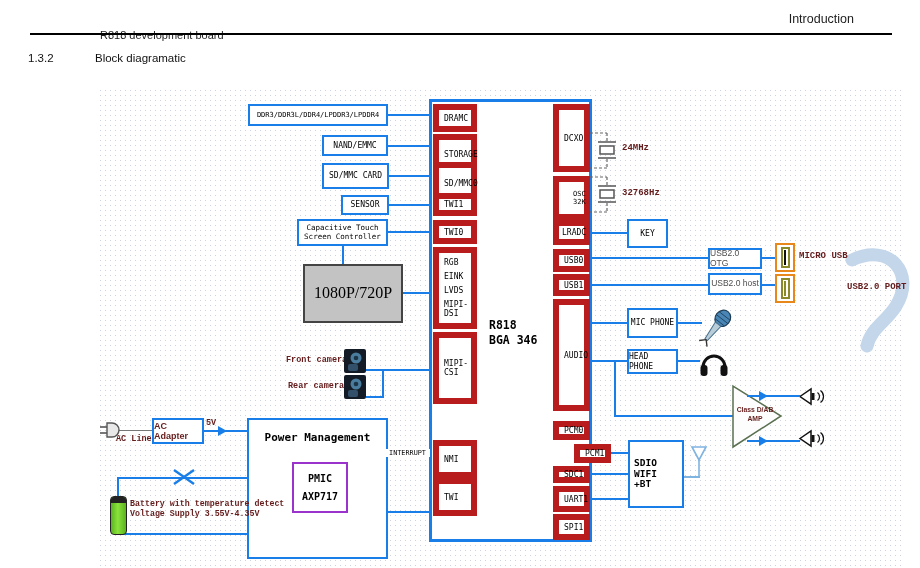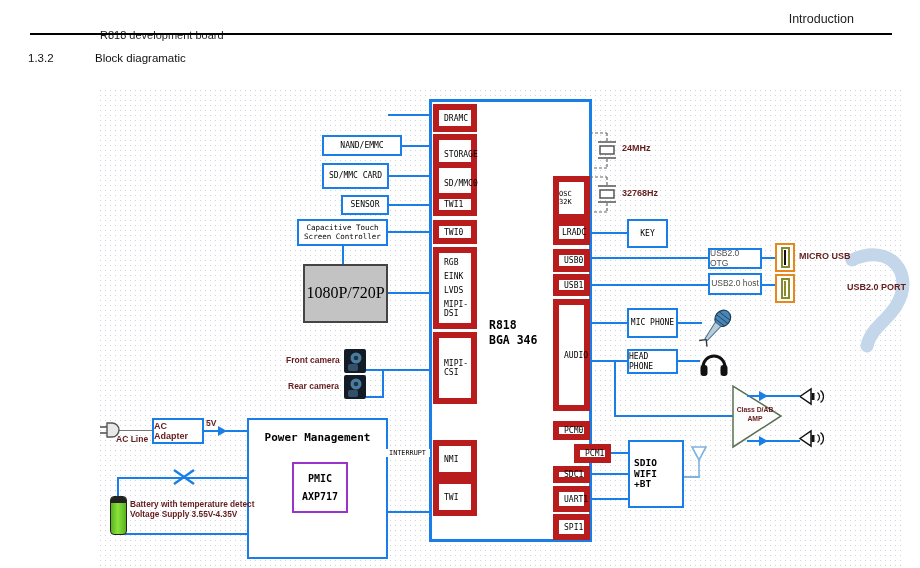--- a/index.html
+++ b/index.html
@@ -16,21 +16,21 @@
   
   .box{position:absolute;border:2px solid #1a7ee8;background:#fff;box-sizing:border-box;
        display:flex;align-items:center;justify-content:center;
        font-family:"DejaVu Sans Mono",monospace;font-size:8px;color:#000;line-height:1.15;}
   .pbox{position:absolute;border:6px solid #b91c1c;background:#fff;box-sizing:border-box;
        display:flex;align-items:center;justify-content:flex-start;padding-left:5px;
        font-family:"DejaVu Sans Mono",monospace;font-size:8px;color:#000;}
   .chip{position:absolute;border:3px solid #1a7ee8;background:#fff;box-sizing:border-box;}
   .hl{position:absolute;height:2px;background:#1a7ee8;}
   .vl{position:absolute;width:2px;background:#1a7ee8;}
-  .lbl{position:absolute;color:#651c1c;font-weight:bold;font-size:8.5px;white-space:nowrap;}
+  .lbl{position:absolute;color:#651c1c;font-weight:bold;font-size:8.5px;white-space:nowrap;font-family:Liberation Mono, monospace;}
   .arrow-r{position:absolute;width:0;height:0;border-top:5px solid transparent;
        border-bottom:5px solid transparent;border-left:9px solid #1a7ee8;}
   .mono{font-family:"DejaVu Sans Mono",monospace;}
   svg{position:absolute;overflow:visible;}
 </style>
 </head>
 <body>
 
 <div id="page">
 
@@ -78,28 +78,29 @@
   <div class="hl" style="left:590px;top:322px;width:37px;"></div>
   <div class="hl" style="left:678px;top:322px;width:24px;"></div>
   <div class="hl" style="left:590px;top:360px;width:37px;"></div>
   <div class="hl" style="left:678px;top:360px;width:22px;"></div>
   <div class="vl" style="left:614px;top:360px;height:57px;"></div>
   <div class="hl" style="left:614px;top:415px;width:122px;"></div>
   <div class="hl" style="left:590px;top:452px;width:38px;"></div>
   <div class="hl" style="left:590px;top:473px;width:38px;"></div>
   <div class="hl" style="left:590px;top:498px;width:38px;"></div>
 
-  <div class="box" style="left:322px;top:135px;width:80px;height:21px;">NAND/EMMC</div>
+  <div class="box" style="left:248px;top:104px;width:140px;height:22px;font-size:7px;">DDR3/DDR3L/DDR4/LPDDR3/LPDDR4</div>
+  <div class="box" style="left:322px;top:135px;width:66px;height:21px;">NAND/EMMC</div>
   <div class="box" style="left:322px;top:163px;width:67px;height:26px;">SD/MMC CARD</div>
   <div class="box" style="left:341px;top:195px;width:48px;height:20px;">SENSOR</div>
   <div class="box" style="left:297px;top:219px;width:91px;height:27px;font-size:7.5px;flex-direction:column;">
     <span>Capacitive Touch</span>
     <span>Screen Controller</span>
   </div>
-  <div class="box" style="left:303px;top:264px;width:85px;height:59px;background:#c3c3c3;border:2px solid #444;
+  <div class="box" style="left:303px;top:264px;width:100px;height:59px;background:#c3c3c3;border:2px solid #444;
        font-family:'Liberation Serif',serif;font-size:16px;">1080P/720P</div>
 
   <div class="lbl" style="left:286px;top:355px;">Front camera</div>
   <div class="lbl" style="left:288px;top:381px;">Rear camera</div>
   <svg style="left:344px;top:349px;" width="22" height="24">
     <rect x="0" y="0" width="22" height="24" rx="2" fill="#131c26"></rect>
     <circle cx="12" cy="9" r="5.5" fill="#4a7c9e"></circle>
       <circle cx="12" cy="9" r="2.3" fill="#1d3346"></circle>
     <rect x="4" y="15" width="10" height="7" rx="2" fill="#33506b"></rect>
   </svg>
@@ -153,21 +154,22 @@
        justify-content:space-around;padding:3px 0 3px 5px;">
     <span>RGB</span>
     <span>EINK</span>
     <span>LVDS</span>
     <span>MIPI-DSI</span>
   </div>
   <div class="pbox" style="left:433px;top:332px;width:44px;height:72px;">MIPI-CSI</div>
   <div class="pbox" style="left:433px;top:440px;width:44px;height:38px;">NMI</div>
   <div class="pbox" style="left:433px;top:478px;width:44px;height:38px;">TWI</div>
 
-  <div class="pbox" style="left:553px;top:176px;width:37px;height:44px;font-size:7px;padding-left:0;">OSC 32K</div>
+  <div class="pbox" style="left:553px;top:104px;width:37px;height:68px;">DCXO</div>
+  <div class="pbox" style="left:553px;top:176px;width:37px;height:44px;font-size:7px;padding-left:14px;">OSC 32K</div>
   <div class="pbox" style="left:553px;top:220px;width:37px;height:25px;padding-left:3px;">LRADC</div>
   <div class="pbox" style="left:553px;top:249px;width:37px;height:23px;">USB0</div>
   <div class="pbox" style="left:553px;top:274px;width:37px;height:22px;">USB1</div>
   <div class="pbox" style="left:553px;top:299px;width:37px;height:112px;">AUDIO</div>
   <div class="pbox" style="left:553px;top:421px;width:37px;height:19px;">PCM0</div>
   <div class="pbox" style="left:574px;top:444px;width:37px;height:19px;">PCM1</div>
   <div class="pbox" style="left:553px;top:466px;width:37px;height:17px;">SDC1</div>
   <div class="pbox" style="left:553px;top:486px;width:37px;height:26px;">UART1</div>
   <div class="pbox" style="left:553px;top:514px;width:37px;height:26px;">SPI1</div>
 

